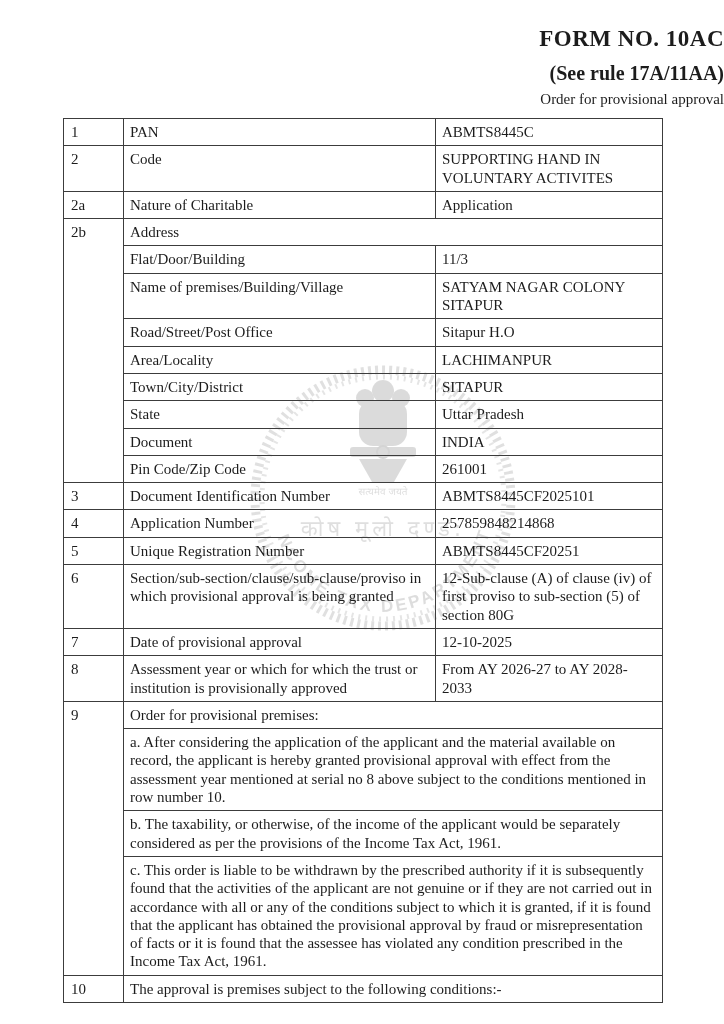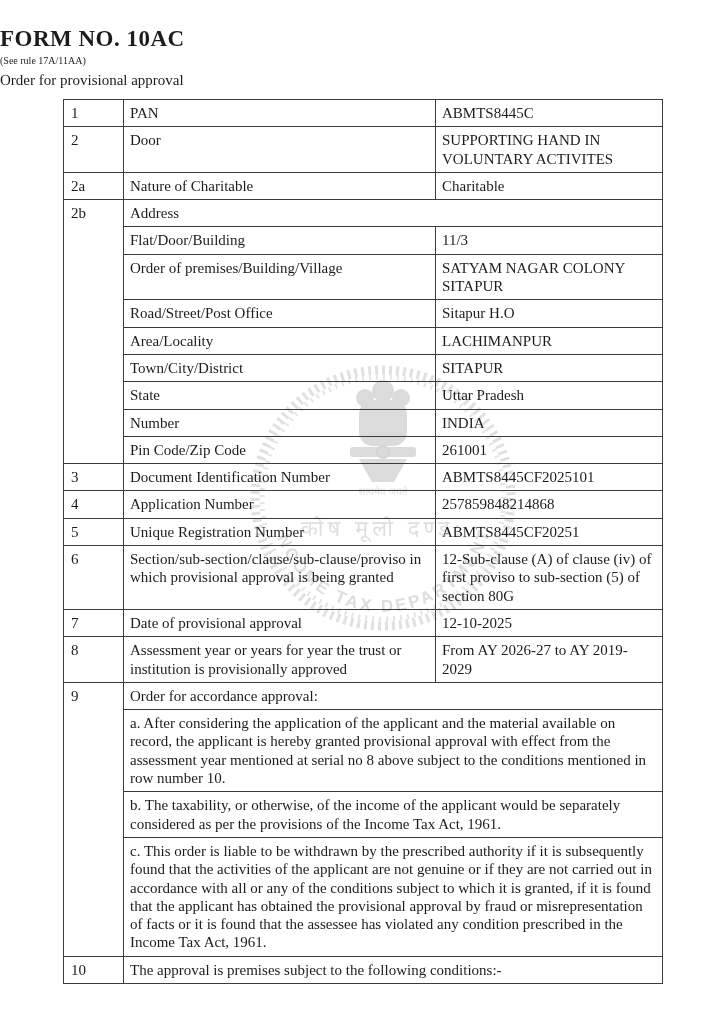--- a/index.html
+++ b/index.html
@@ -9,28 +9,28 @@
     color: #1c1c1c;
     -webkit-font-smoothing: antialiased;
   }
   .page {
     position: relative;
     width: 724px;
     height: 1024px;
     background: #ffffff;
     overflow: hidden;
   }
-  .doc-header { position: relative; z-index: 2; text-align: left; }
+  .doc-header { position: relative; z-index: 2; text-align: right; }
   .form-title {
     margin-top: 26px;
     font-size: 23px;
     font-weight: bold;
     letter-spacing: 0.5px;
   }
-  .rule-ref { margin-top: 3px; font-size: 10px; }
+  .rule-ref { margin-top: 10px; font-size: 20px; font-weight: bold; }
   .order-subtitle { margin-top: 6px; font-size: 15px; font-family: Liberation Serif, serif; }
 
   .watermark {
     position: absolute;
     left: 233px;
     top: 358px;
     width: 300px;
     height: 300px;
     z-index: 0;
     pointer-events: none;
@@ -109,58 +109,58 @@
         <col class="c-value">
       </colgroup>
     <tbody>
       <tr>
         <td class="sn">1</td>
         <td>PAN</td>
         <td>ABMTS8445C</td>
       </tr>
       <tr>
         <td class="sn">2</td>
-        <td>Door</td>
+        <td>Code</td>
         <td>SUPPORTING HAND IN VOLUNTARY ACTIVITES</td>
       </tr>
       <tr>
         <td class="sn">2a</td>
         <td>Nature of Charitable</td>
-        <td>Charitable</td>
+        <td>Application</td>
       </tr>
       <tr>
         <td class="sn" rowspan="9">2b</td>
         <td colspan="2">Address</td>
       </tr>
       <tr>
         <td>Flat/Door/Building</td>
         <td>11/3</td>
       </tr>
       <tr>
-        <td>Order of premises/Building/Village</td>
+        <td>Name of premises/Building/Village</td>
         <td>SATYAM NAGAR COLONY SITAPUR</td>
       </tr>
       <tr>
         <td>Road/Street/Post Office</td>
         <td>Sitapur H.O</td>
       </tr>
       <tr>
         <td>Area/Locality</td>
         <td>LACHIMANPUR</td>
       </tr>
       <tr>
         <td>Town/City/District</td>
         <td>SITAPUR</td>
       </tr>
       <tr>
         <td>State</td>
         <td>Uttar Pradesh</td>
       </tr>
       <tr>
-        <td>Number</td>
+        <td>Document</td>
         <td>INDIA</td>
       </tr>
       <tr>
         <td>Pin Code/Zip Code</td>
         <td>261001</td>
       </tr>
       <tr>
         <td class="sn">3</td>
         <td>Document Identification Number</td>
         <td>ABMTS8445CF2025101</td>
@@ -180,26 +180,26 @@
         <td>Section/sub-section/clause/sub-clause/proviso in which provisional approval is being granted</td>
         <td>12-Sub-clause (A) of clause (iv) of first proviso to sub-section (5) of section 80G</td>
       </tr>
       <tr>
         <td class="sn">7</td>
         <td>Date of provisional approval</td>
         <td>12-10-2025</td>
       </tr>
       <tr>
         <td class="sn">8</td>
-        <td>Assessment year or years for year the trust or institution is provisionally approved</td>
-        <td>From AY 2026-27 to AY 2019-2029</td>
+        <td>Assessment year or which for which the trust or institution is provisionally approved</td>
+        <td>From AY 2026-27 to AY 2028-2033</td>
       </tr>
       <tr>
         <td class="sn" rowspan="4">9</td>
-        <td colspan="2">Order for accordance approval:</td>
+        <td colspan="2">Order for provisional premises:</td>
       </tr>
       <tr>
         <td colspan="2" class="para-cell">a. After considering the application of the applicant and the material available on record, the applicant is hereby granted provisional approval with effect from the assessment year mentioned at serial no 8 above subject to the conditions mentioned in row number 10.</td>
       </tr>
       <tr>
         <td colspan="2" class="para-cell">b. The taxability, or otherwise, of the income of the applicant would be separately considered as per the provisions of the Income Tax Act, 1961.</td>
       </tr>
       <tr>
         <td colspan="2" class="para-cell">c. This order is liable to be withdrawn by the prescribed authority if it is subsequently found that the activities of the applicant are not genuine or if they are not carried out in accordance with all or any of the conditions subject to which it is granted, if it is found that the applicant has obtained the provisional approval by fraud or misrepresentation of facts or it is found that the assessee has violated any condition prescribed in the Income Tax Act, 1961.</td>
       </tr>

